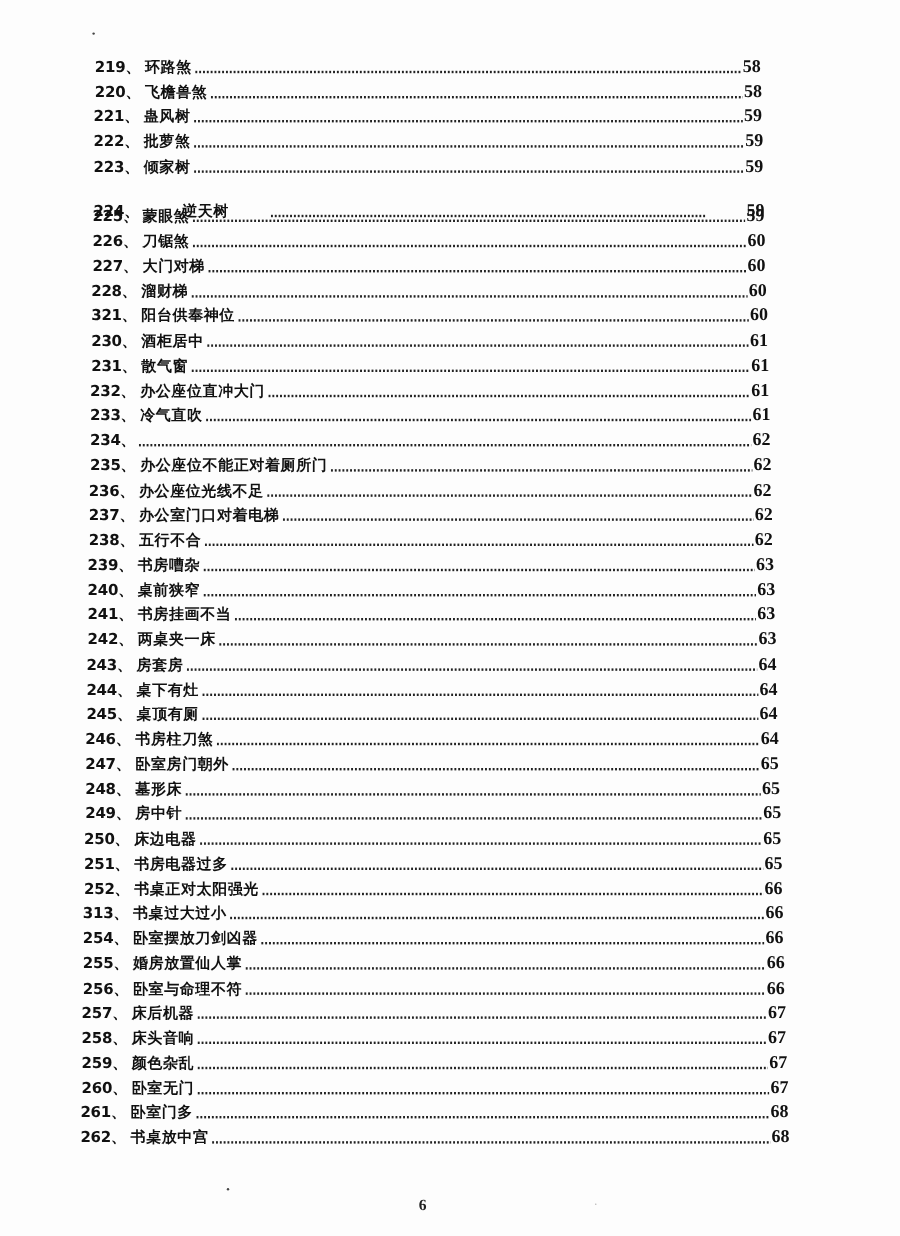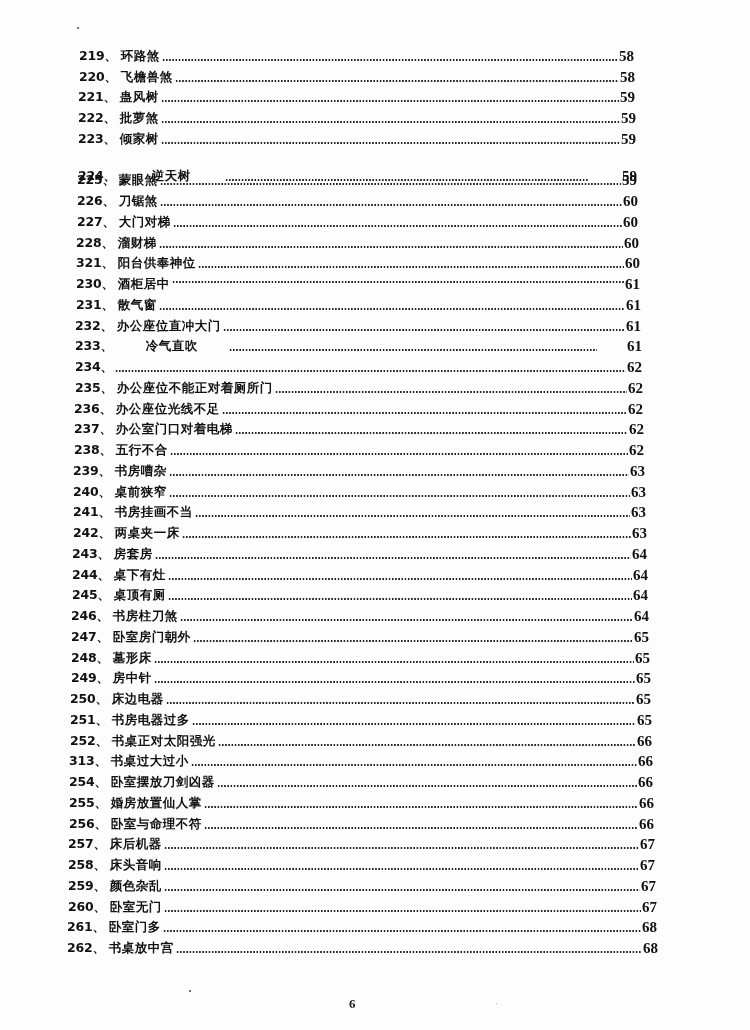--- a/index.html
+++ b/index.html
@@ -145,39 +145,39 @@
         <span class="toc-title">溜财梯</span>
         <span class="toc-leader"></span>
         <span class="toc-page">60</span>
       </div>
       <div class="toc-row" style="top: 207px; left: 76px; width: 569px;">
         <span class="toc-num">321、</span>
         <span class="toc-title">阳台供奉神位</span>
         <span class="toc-leader"></span>
         <span class="toc-page">60</span>
       </div>
-      <div class="toc-row" style="top: 228px; left: 76px; width: 569px; align-items: center;">
+      <div class="toc-row" style="top: 228px; left: 76px; width: 569px;">
         <span class="toc-num">230、</span>
         <span class="toc-title">酒柜居中</span>
         <span class="toc-leader"></span>
         <span class="toc-page">61</span>
       </div>
       <div class="toc-row" style="top: 249px; left: 76px; width: 570px;">
         <span class="toc-num">231、</span>
         <span class="toc-title">散气窗</span>
         <span class="toc-leader"></span>
         <span class="toc-page">61</span>
       </div>
       <div class="toc-row" style="top: 270px; left: 75px; width: 571px;">
         <span class="toc-num">232、</span>
         <span class="toc-title">办公座位直冲大门</span>
         <span class="toc-leader"></span>
         <span class="toc-page">61</span>
       </div>
-      <div class="toc-row" style="top: 290px; left: 75px; width: 572px; gap: 29px;">
+      <div class="toc-row" style="top: 290px; left: 75px; width: 572px;">
         <span class="toc-num">233、</span>
         <span class="toc-title">冷气直吹</span>
         <span class="toc-leader"></span>
         <span class="toc-page">61</span>
       </div>
       <div class="toc-row" style="top: 311px; left: 75px; width: 572px;">
         <span class="toc-num">234、</span>
         <span class="toc-leader"></span>
         <span class="toc-page">62</span>
       </div>

